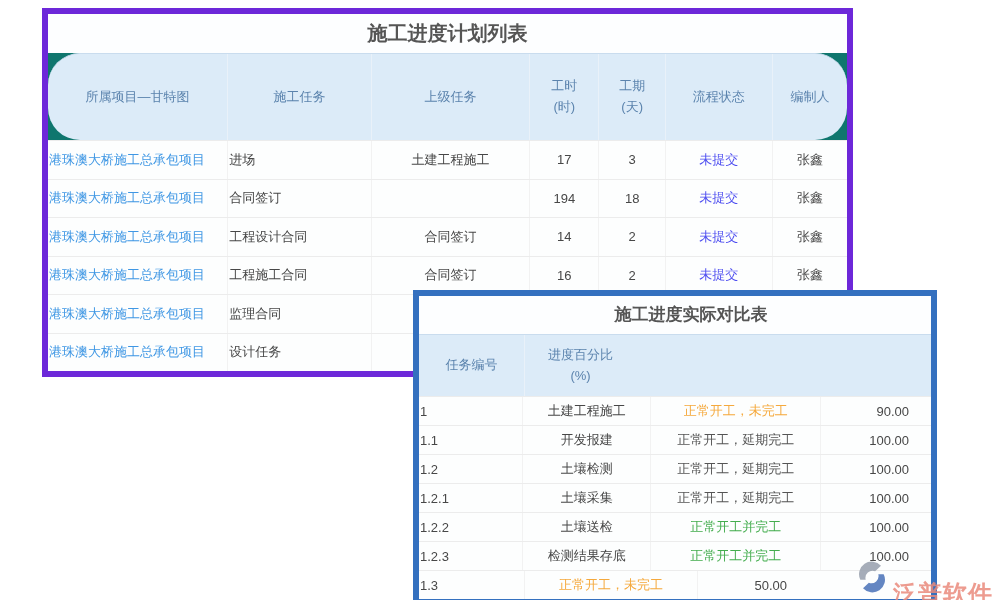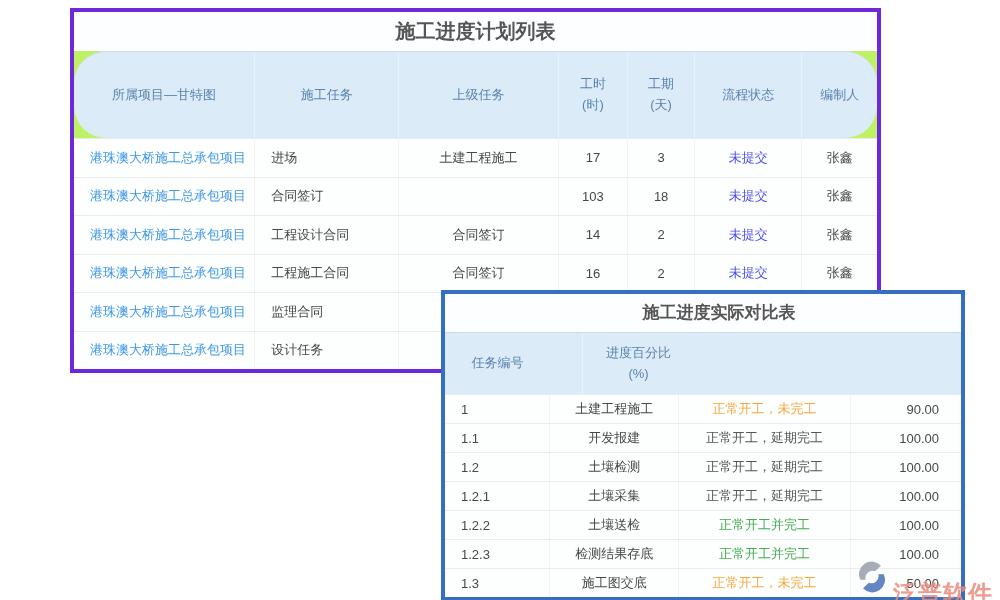--- a/index.html
+++ b/index.html
@@ -1,41 +1,41 @@
 <!DOCTYPE html>
 <html><head>
 <meta charset="utf-8">
 <style>
   * { margin: 0; padding: 0; box-sizing: border-box; }
   html, body { width: 1000px; height: 600px; background: #ffffff; overflow: hidden;
                font-family: "Liberation Sans", "DejaVu Sans", sans-serif; }
-  .table-card { position: absolute; background: #bef264; border: 4px solid #6d28d9; margin-left: 28px; }
+  .table-card { position: absolute; background: #0f766e; border: 6px solid #6d28d9; }
   #plan-table { left: 42px; top: 8px; width: 811px; z-index: 1; }
   #compare-table { left: 413px; top: 290px; width: 524px; z-index: 5; border-color: #3470bf; }
 
   .table-title { background: #fdfeff; text-align: center; color: #555555; font-weight: bold; }
   #plan-table .table-title { height: 39px; line-height: 39px; font-size: 20px; }
   #compare-table .table-title { height: 38px; line-height: 38px; font-size: 17px; padding-left: 32px; }
 
   .thead { display: flex; background: #dcebf8; border-top: 1px solid #c9dcee;
            color: #5b83ad; font-size: 13px; }
   #plan-table .thead { height: 87px; border-radius: 32px; }
-  #compare-table .thead { height: 62px; gap: 32px; }
+  #compare-table .thead { height: 62px; }
   .th { display: flex; align-items: center; justify-content: center; text-align: center;
         white-space: pre-line; border-left: 1px solid #e9f1f9; line-height: 1.6; }
   .th:first-child { border-left: none; }
 
   .trow { display: flex; border-top: 1px solid #ececec; font-size: 13px; color: #474747;
           background: #fdfefe; }
   #plan-table .trow { height: 38.5px; }
   #compare-table .trow { height: 29px; }
   .td { display: flex; align-items: center; justify-content: center; overflow: hidden;
         border-left: 1px solid #f2f2f2; }
   .td:first-child { border-left: none; }
-  .td.left { justify-content: flex-start; padding-left: 16px; }
+  .td.left { justify-content: flex-start; padding-left: 1px; }
   .td.right { justify-content: flex-end; padding-right: 22px; }
 
   
   .p-c1 { width: 181px; } .p-c2 { width: 145px; } .p-c3 { width: 160px; }
   .p-c4 { width: 70px; }  .p-c5 { width: 67px; }  .p-c6 { width: 108px; }
   .p-c7 { width: 76px; }
 
   
   .c-c1 { width: 105px; } .c-c2 { width: 130px; } .c-c3 { width: 173px; }
   .c-c4 { width: 112px; }
@@ -81,21 +81,21 @@
       </div>
     <div class="td p-c7">张鑫</div>
   </div>
 
   <div class="trow">
     <div class="td left p-c1">
         <span class="project-link">港珠澳大桥施工总承包项目</span>
       </div>
     <div class="td left p-c2">合同签订</div>
     <div class="td p-c3"></div>
-    <div class="td p-c4">103</div>
+    <div class="td p-c4">194</div>
     <div class="td p-c5">18</div>
     <div class="td p-c6">
         <span class="flow-link">未提交</span>
       </div>
     <div class="td p-c7">张鑫</div>
   </div>
 
   <div class="trow">
     <div class="td left p-c1">
         <span class="project-link">港珠澳大桥施工总承包项目</span>
@@ -195,21 +195,20 @@
 
   <div class="trow">
     <div class="td left c-c1">1.2.3</div>
     <div class="td c-c2">检测结果存底</div>
     <div class="td c-c3" style="color: rgb(68, 173, 78);">正常开工并完工</div>
     <div class="td right c-c4">100.00</div>
   </div>
 
   <div class="trow">
     <div class="td left c-c1">1.3</div>
-    <div class="td c-c2">施工图交底</div>
     <div class="td c-c3" style="color: rgb(245, 169, 61);">正常开工，未完工</div>
     <div class="td right c-c4">50.00</div>
   </div>
 </div>
 
 <div id="watermark">
   <div class="wm-row">
     <span style="margin-right:3px; display:inline-flex;">
       <svg width="36" height="36" viewBox="0 0 40 40">
         <path d="M7 23 A14 14 0 0 1 30 7.5 L23.5 13.5 A8 8 0 0 0 13 23 Z" fill="#98a0ad"></path>

